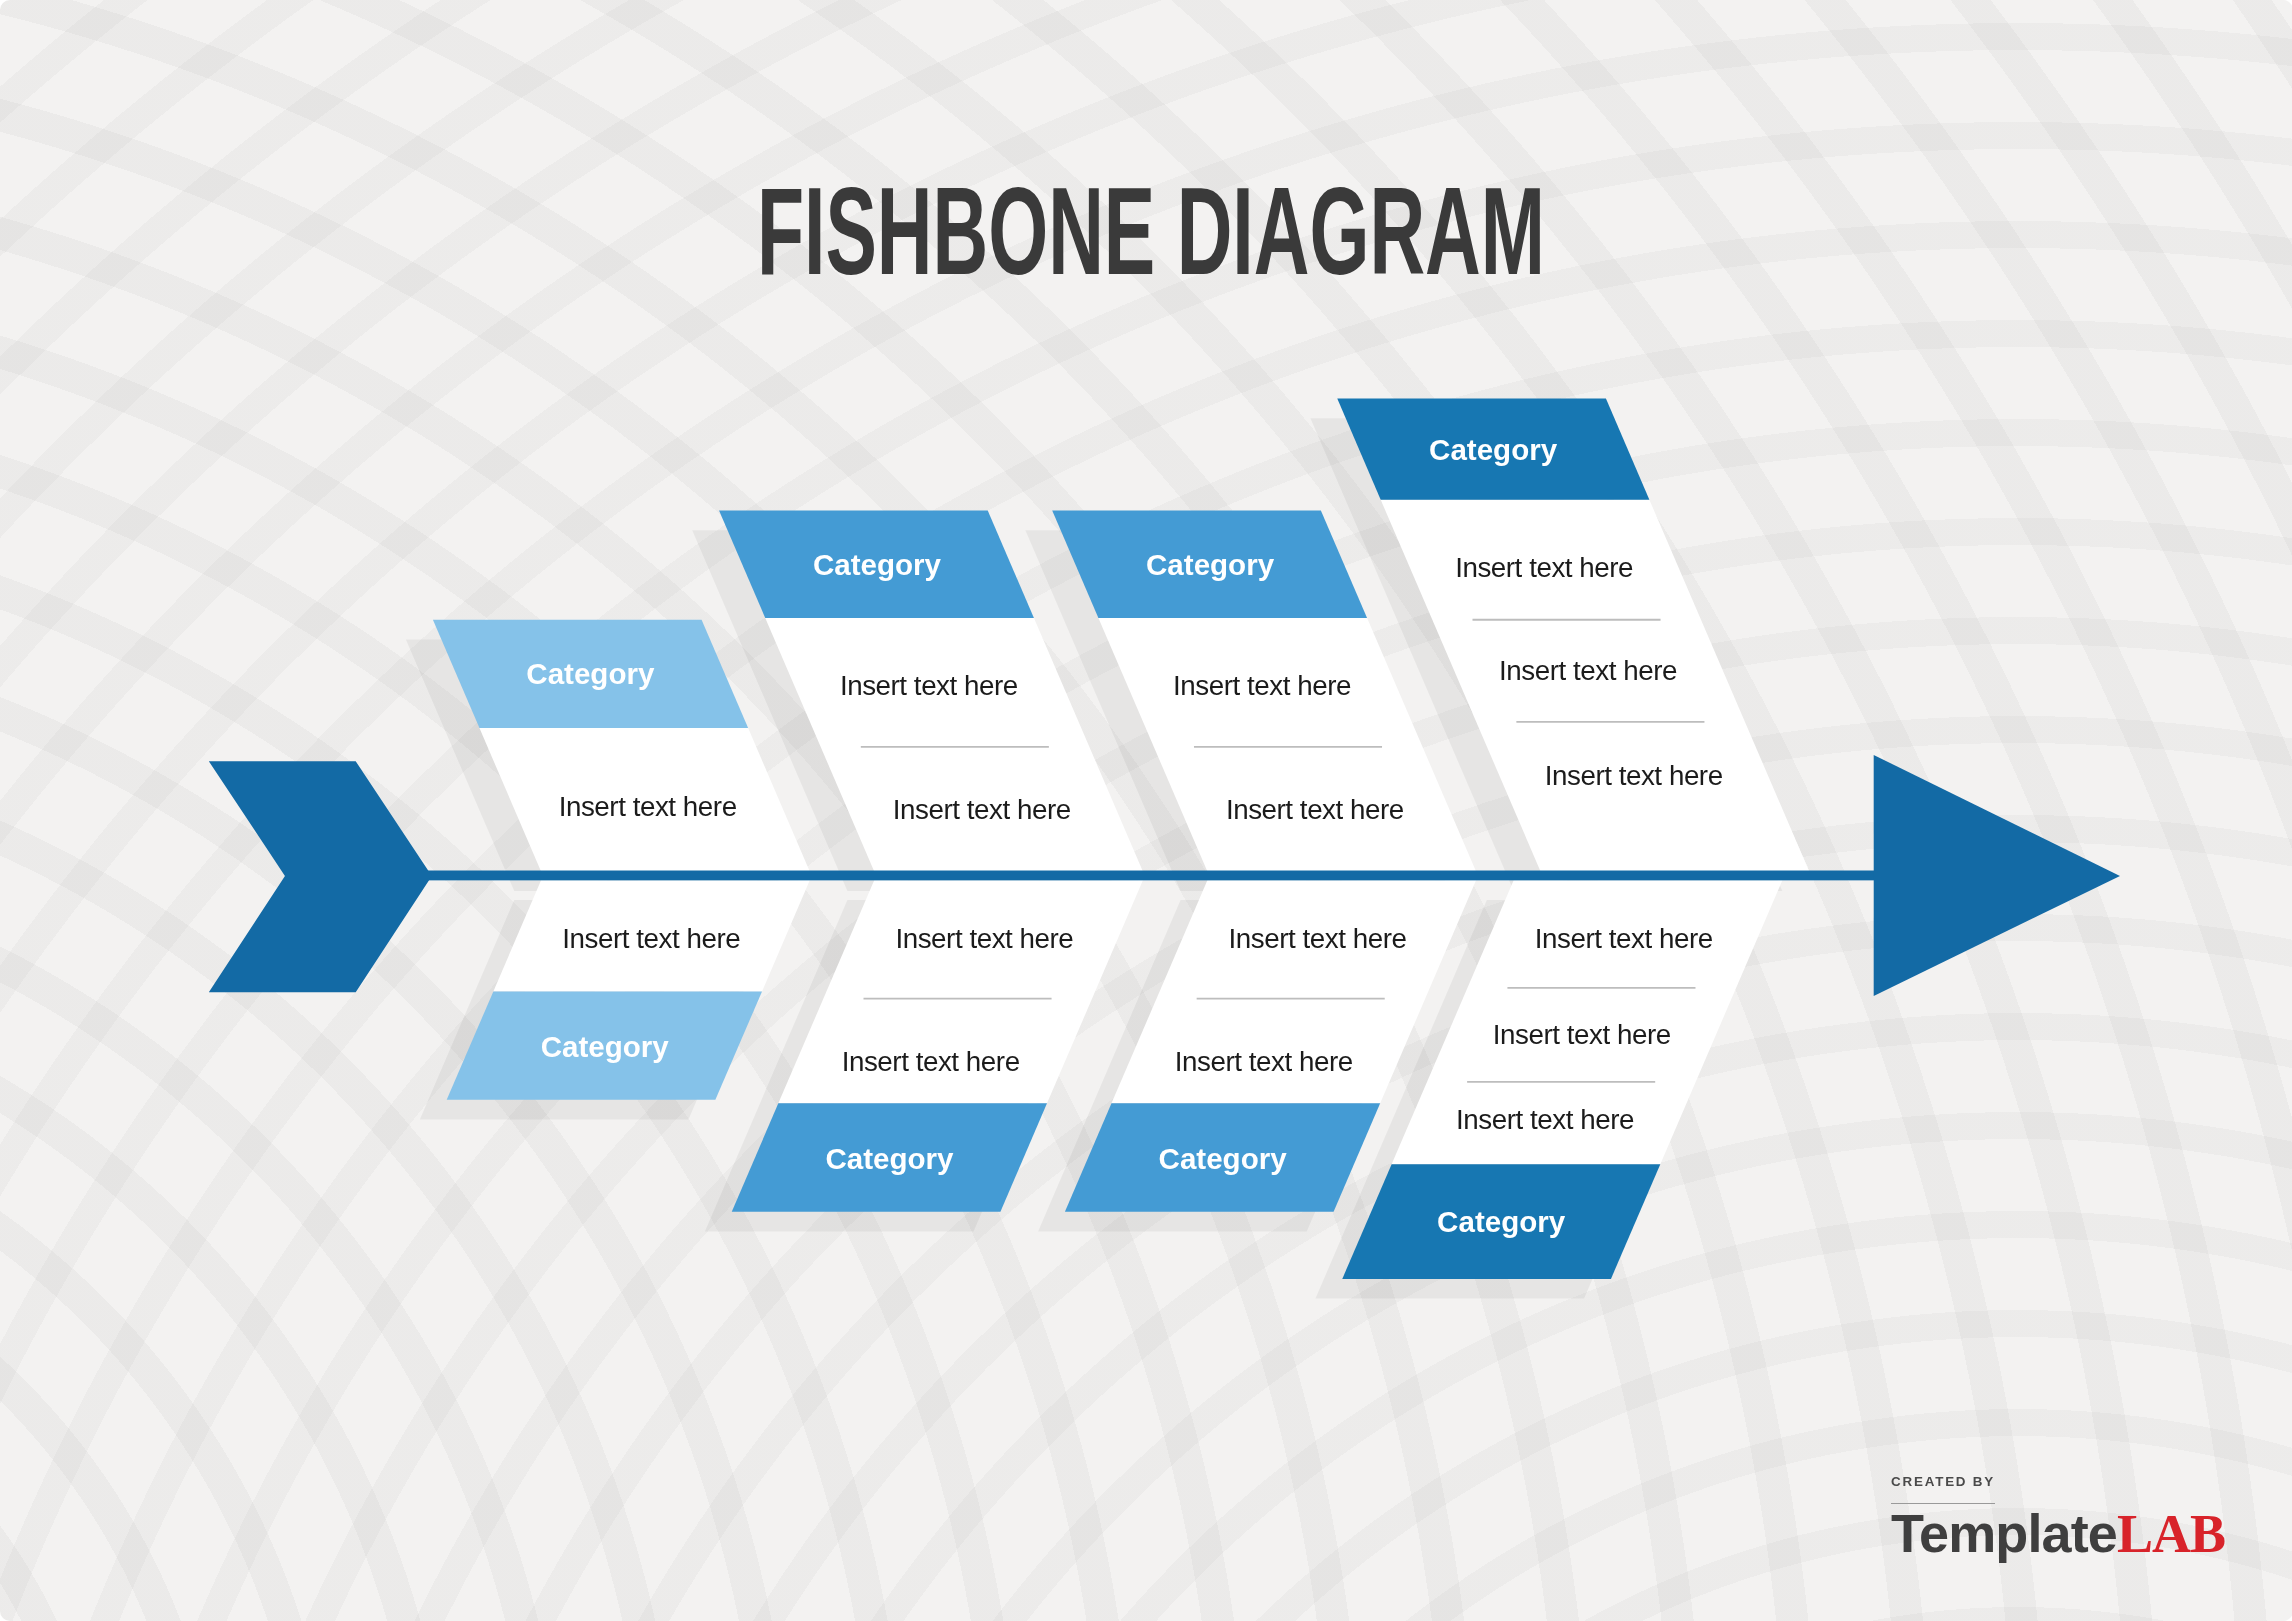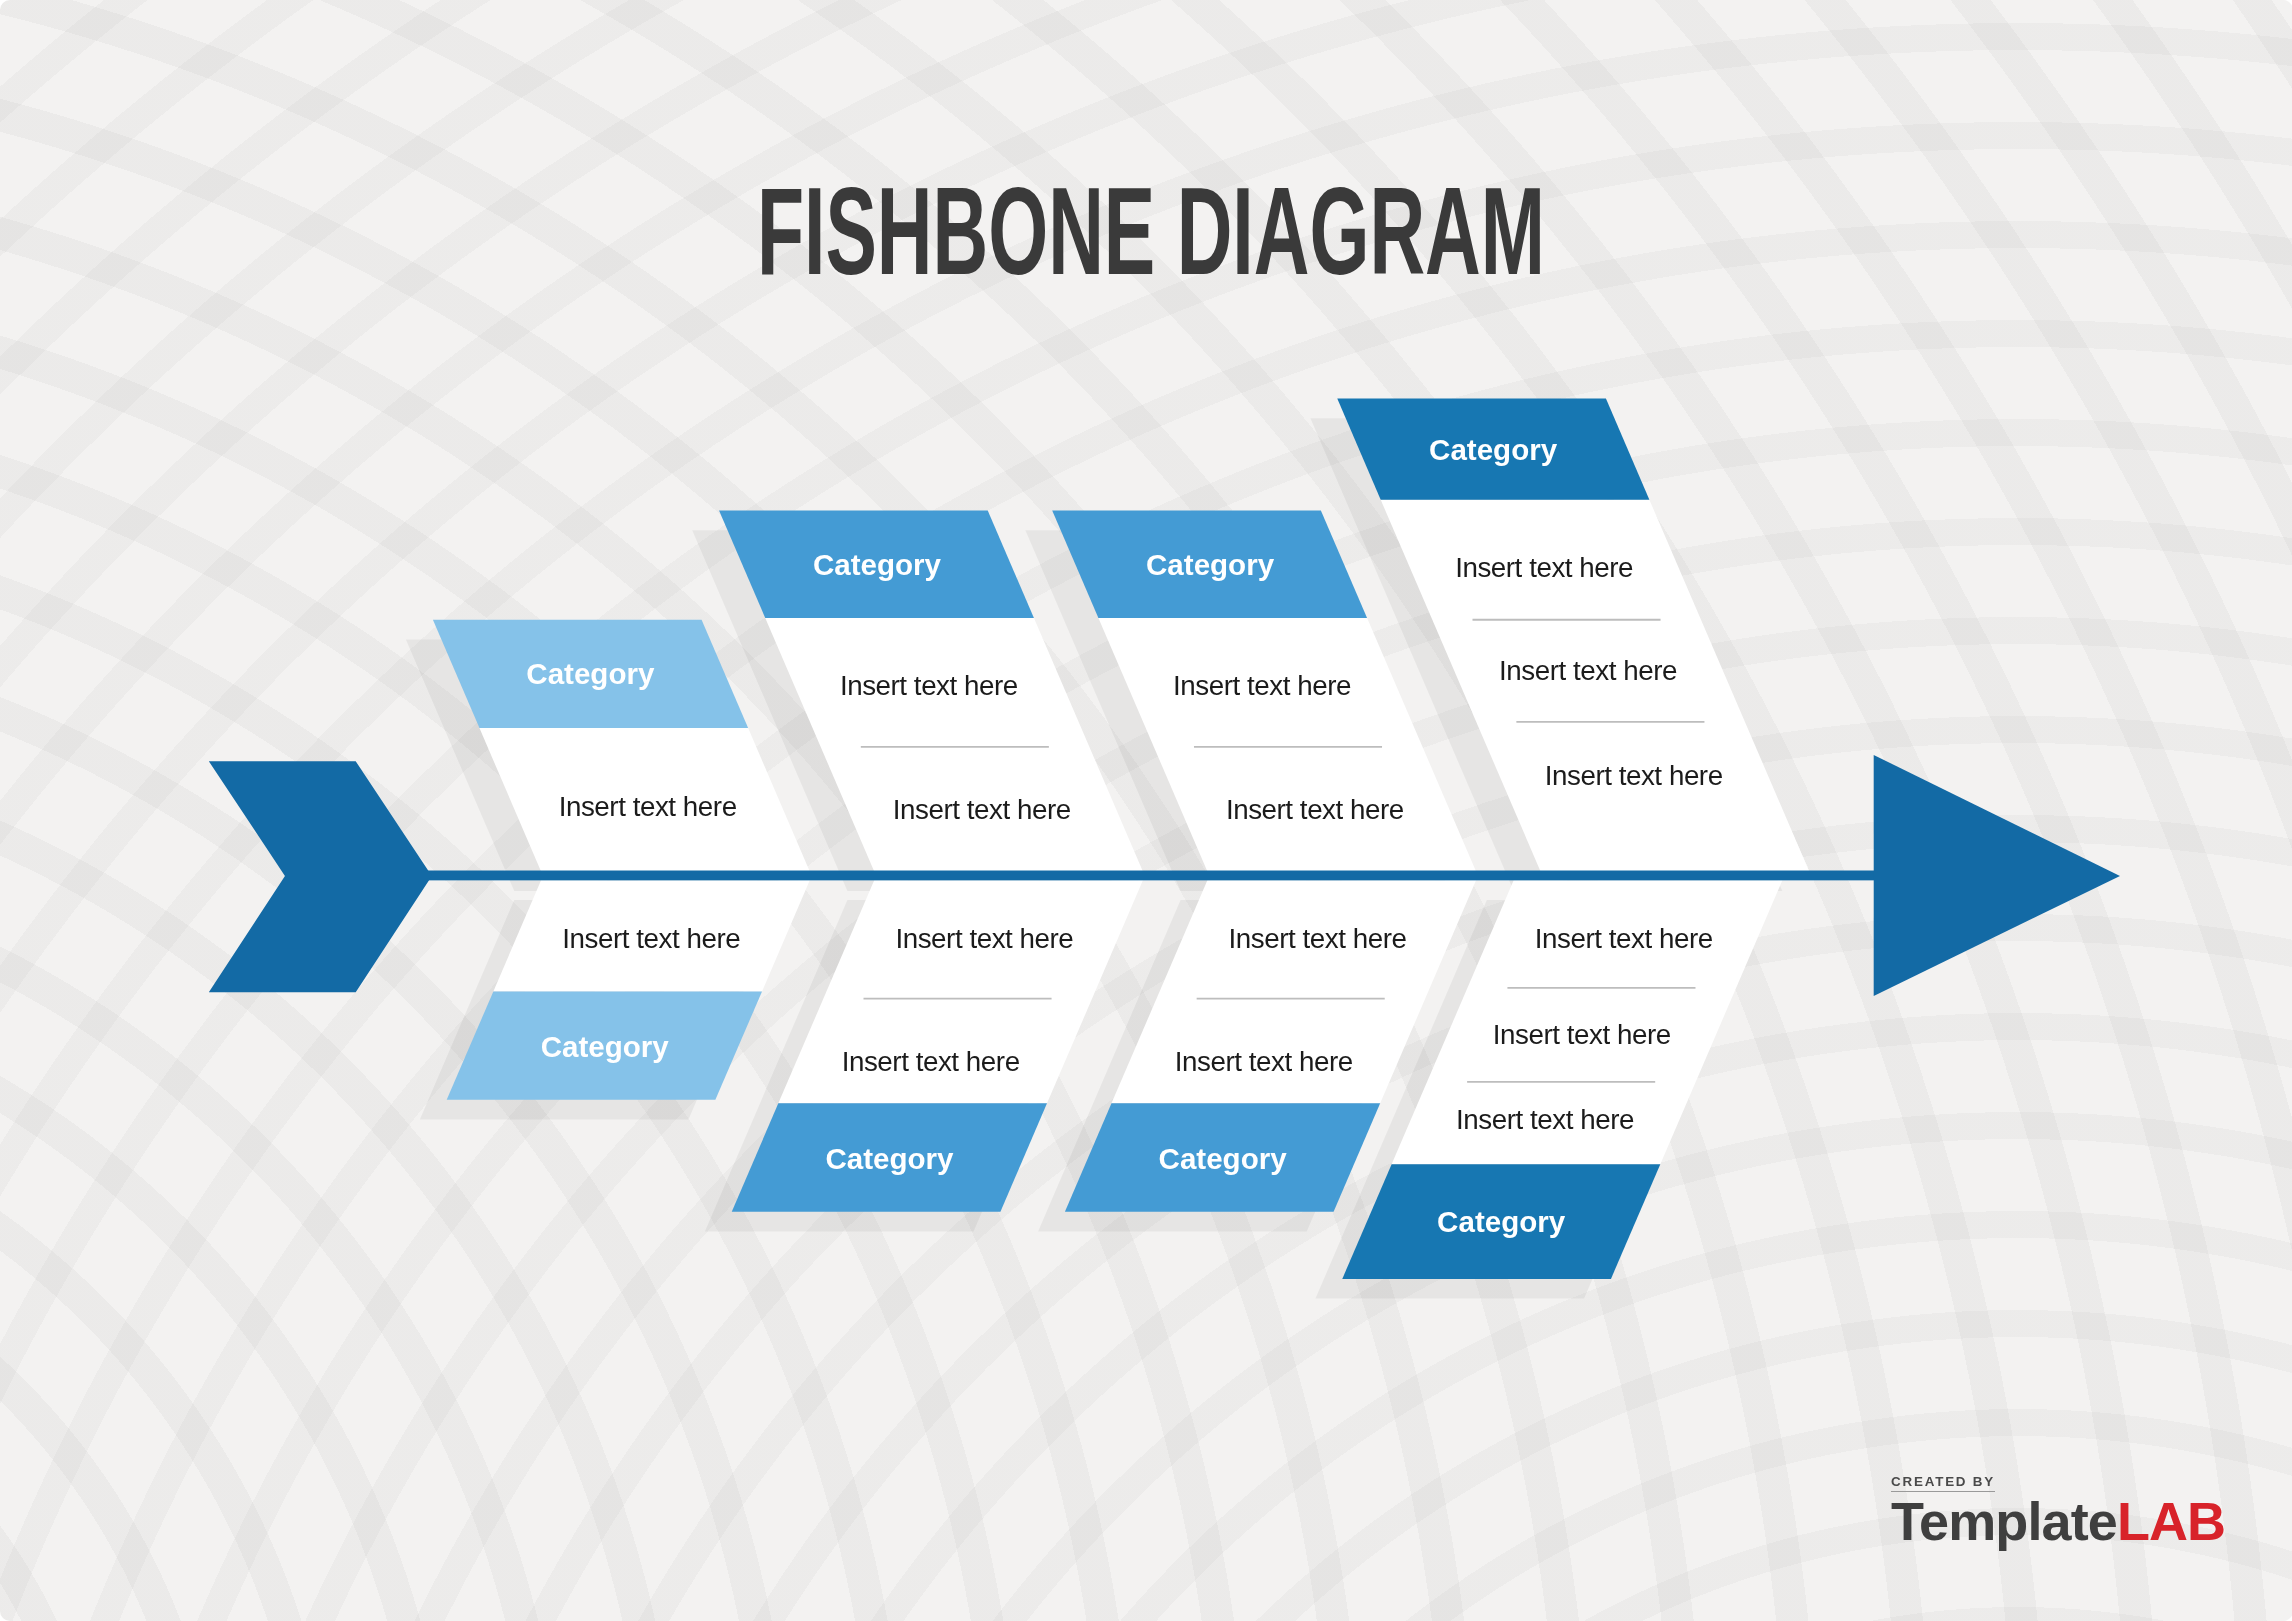--- a/index.html
+++ b/index.html
@@ -20,24 +20,24 @@
   .item-text{font-size:31px;fill:#1b1b1b;letter-spacing:-0.5px;}
   .cat-text{font-size:33px;font-weight:bold;fill:#ffffff;}
   .shadow{fill:#000000;fill-opacity:0.05;}
   .body-poly{fill:#ffffff;}
   .cat-dark{fill:#1777b2;}
   .cat-medium{fill:#449bd4;}
   .cat-light{fill:#85c2e9;}
   .spine-fill{fill:#136aa5;}
   .divider{stroke:#bdbdbd;stroke-width:2;}
   .logo{position:absolute;left:1891px;top:1474px;width:376px;line-height:1;}
-  .created-by{display:inline-block;font-size:13.4px;font-weight:bold;letter-spacing:1.8px;color:#4a4a4a;border-bottom:1.8px solid #9a9a9a;padding-bottom:3px;}
+  .created-by{display:inline-block;font-size:13.4px;font-weight:bold;letter-spacing:1.8px;color:#4a4a4a;border-bottom:1.8px solid #9a9a9a;padding-bottom:15px;}
   .brand{font-size:54px;font-weight:bold;letter-spacing:-0.9px;margin-top:1.8px;}
   .brand .gray{color:#3f3f3f;margin-top:48px;}
-  .brand .red{color:#d8232a;}
+  .brand .red{color:#d8232a;font-family:Liberation Serif, serif;}
 </style>
 </head>
 <body>
 
 <div class="canvas">
 
   <svg class="diagram" width="2293" height="1621" viewBox="0 0 2560 1810">
 
     <text class="title-text" x="845" y="306" textLength="880" lengthAdjust="spacingAndGlyphs">FISHBONE DIAGRAM</text>
 

